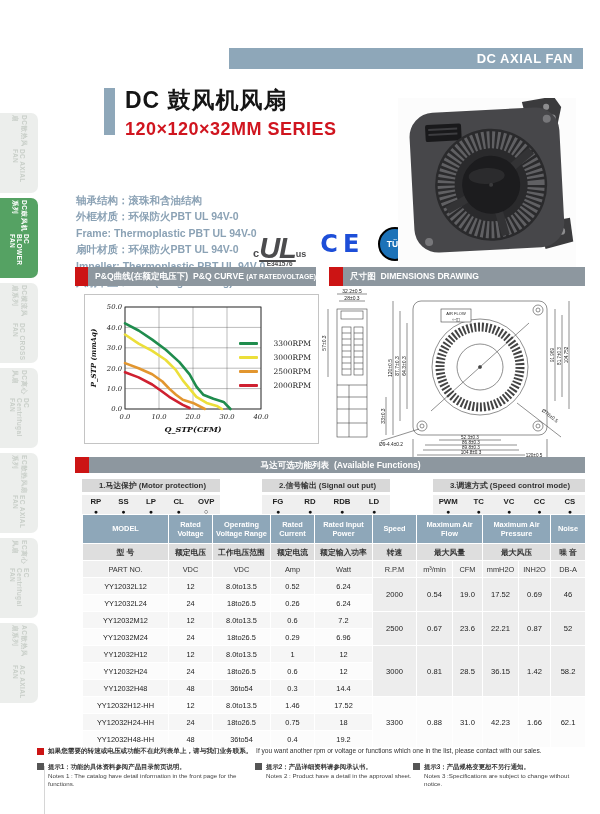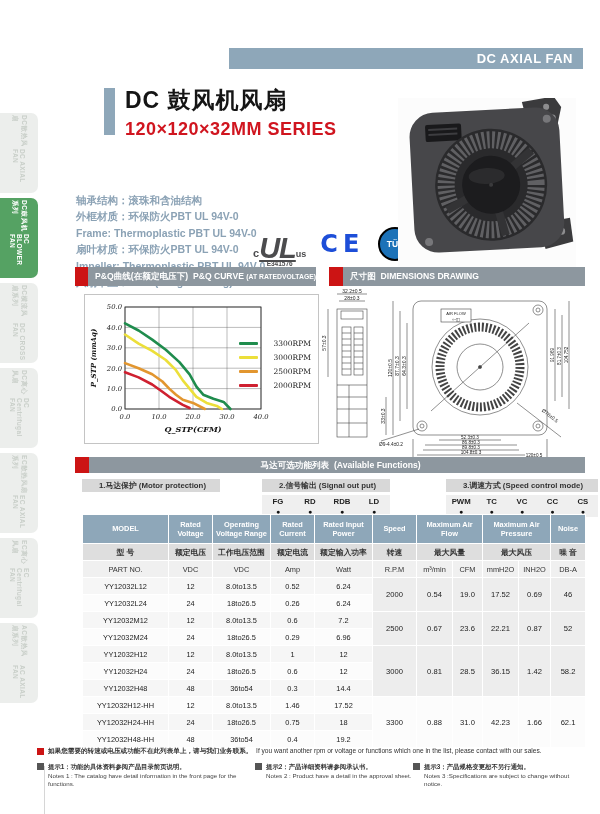--- a/index.html
+++ b/index.html
@@ -67,21 +67,21 @@
   .lg-lab{font-family:"DejaVu Serif",serif;font-size:7.5px;color:#222;}
 
   
   .dims{position:absolute;left:321px;top:289px;width:272px;height:168px;}
   .dims text{font-family:"Liberation Sans",sans-serif;fill:#222;}
 
   
   .fn-group{position:absolute;top:479px;}
   #fn-g1{left:82px;width:138px;}
   #fn-g2{left:262px;width:128px;}
-  #fn-g3{left:446px;width:152px;}
+  #fn-g3{left:433px;width:152px;}
   .fn-title{background:#d8d8d8;color:#333;font-size:7.8px;font-weight:bold;height:13px;line-height:13px;padding-left:17px;white-space:nowrap;}
   .fn-items{display:flex;background:#efefef;margin-top:3px;padding:2px 0;}
   .fn-item{flex:1;display:flex;flex-direction:column;align-items:center;gap:2px;}
   .fn-label{font-size:7.8px;font-weight:bold;color:#222;}
   .fn-mark{font-size:7px;color:#111;line-height:7px;}
 
   
   .spec-table{position:absolute;left:82px;top:514px;width:503px;border-collapse:collapse;table-layout:fixed;}
   .spec-table th,.spec-table td{border:1.5px solid #fff;text-align:center;vertical-align:middle;overflow:hidden;}
   .th-en th{background:#8ea7b9;color:#fff;font-size:7.4px;font-weight:bold;line-height:1.25;height:26px;padding:1px;}
@@ -341,20 +341,42 @@
     <text x="135" y="31.5" font-size="4.5" text-anchor="middle" fill="#444">⇦◫</text>
   </svg>
 
   <div class="sec" id="sec-fn">
     <div class="rsq"></div>
     <div class="bar"><span>马达可选功能列表</span>&nbsp;&nbsp;<span>(Available Functions)</span></div>
   </div>
 
   <div class="fn-group" id="fn-g1">
     <div class="fn-title">1.马达保护 (Motor protection)</div>
+    <div class="fn-items">
+      <div class="fn-item">
+          <span class="fn-label">RP</span>
+          <span class="fn-mark">●</span>
+        </div>
+      <div class="fn-item">
+          <span class="fn-label">SS</span>
+          <span class="fn-mark">●</span>
+        </div>
+      <div class="fn-item">
+          <span class="fn-label">LP</span>
+          <span class="fn-mark">●</span>
+        </div>
+      <div class="fn-item">
+          <span class="fn-label">CL</span>
+          <span class="fn-mark">●</span>
+        </div>
+      <div class="fn-item">
+          <span class="fn-label">OVP</span>
+          <span class="fn-mark">○</span>
+        </div>
+    </div>
   </div>
   <div class="fn-group" id="fn-g2">
     <div class="fn-title">2.信号输出 (Signal out put)</div>
     <div class="fn-items">
       <div class="fn-item">
           <span class="fn-label">FG</span>
           <span class="fn-mark">●</span>
         </div>
       <div class="fn-item">
           <span class="fn-label">RD</span>

